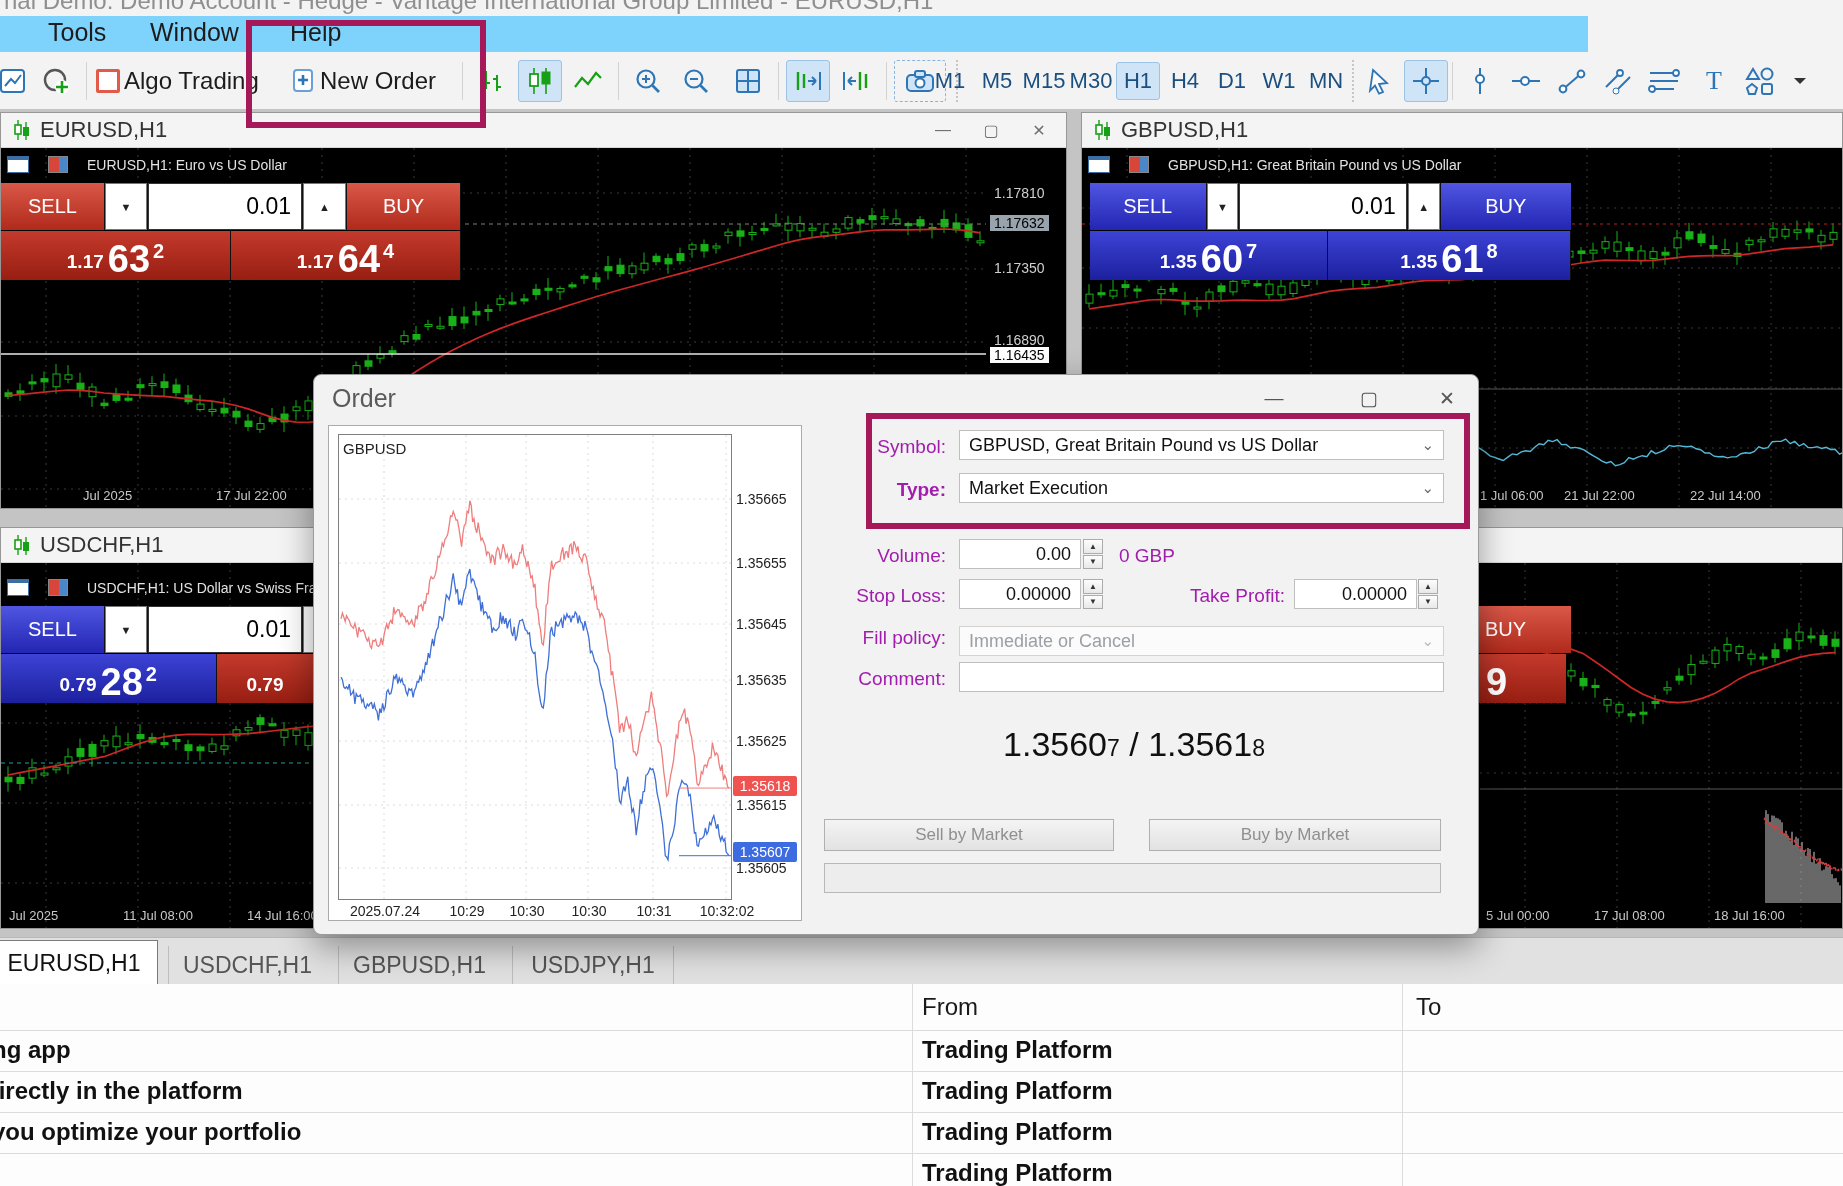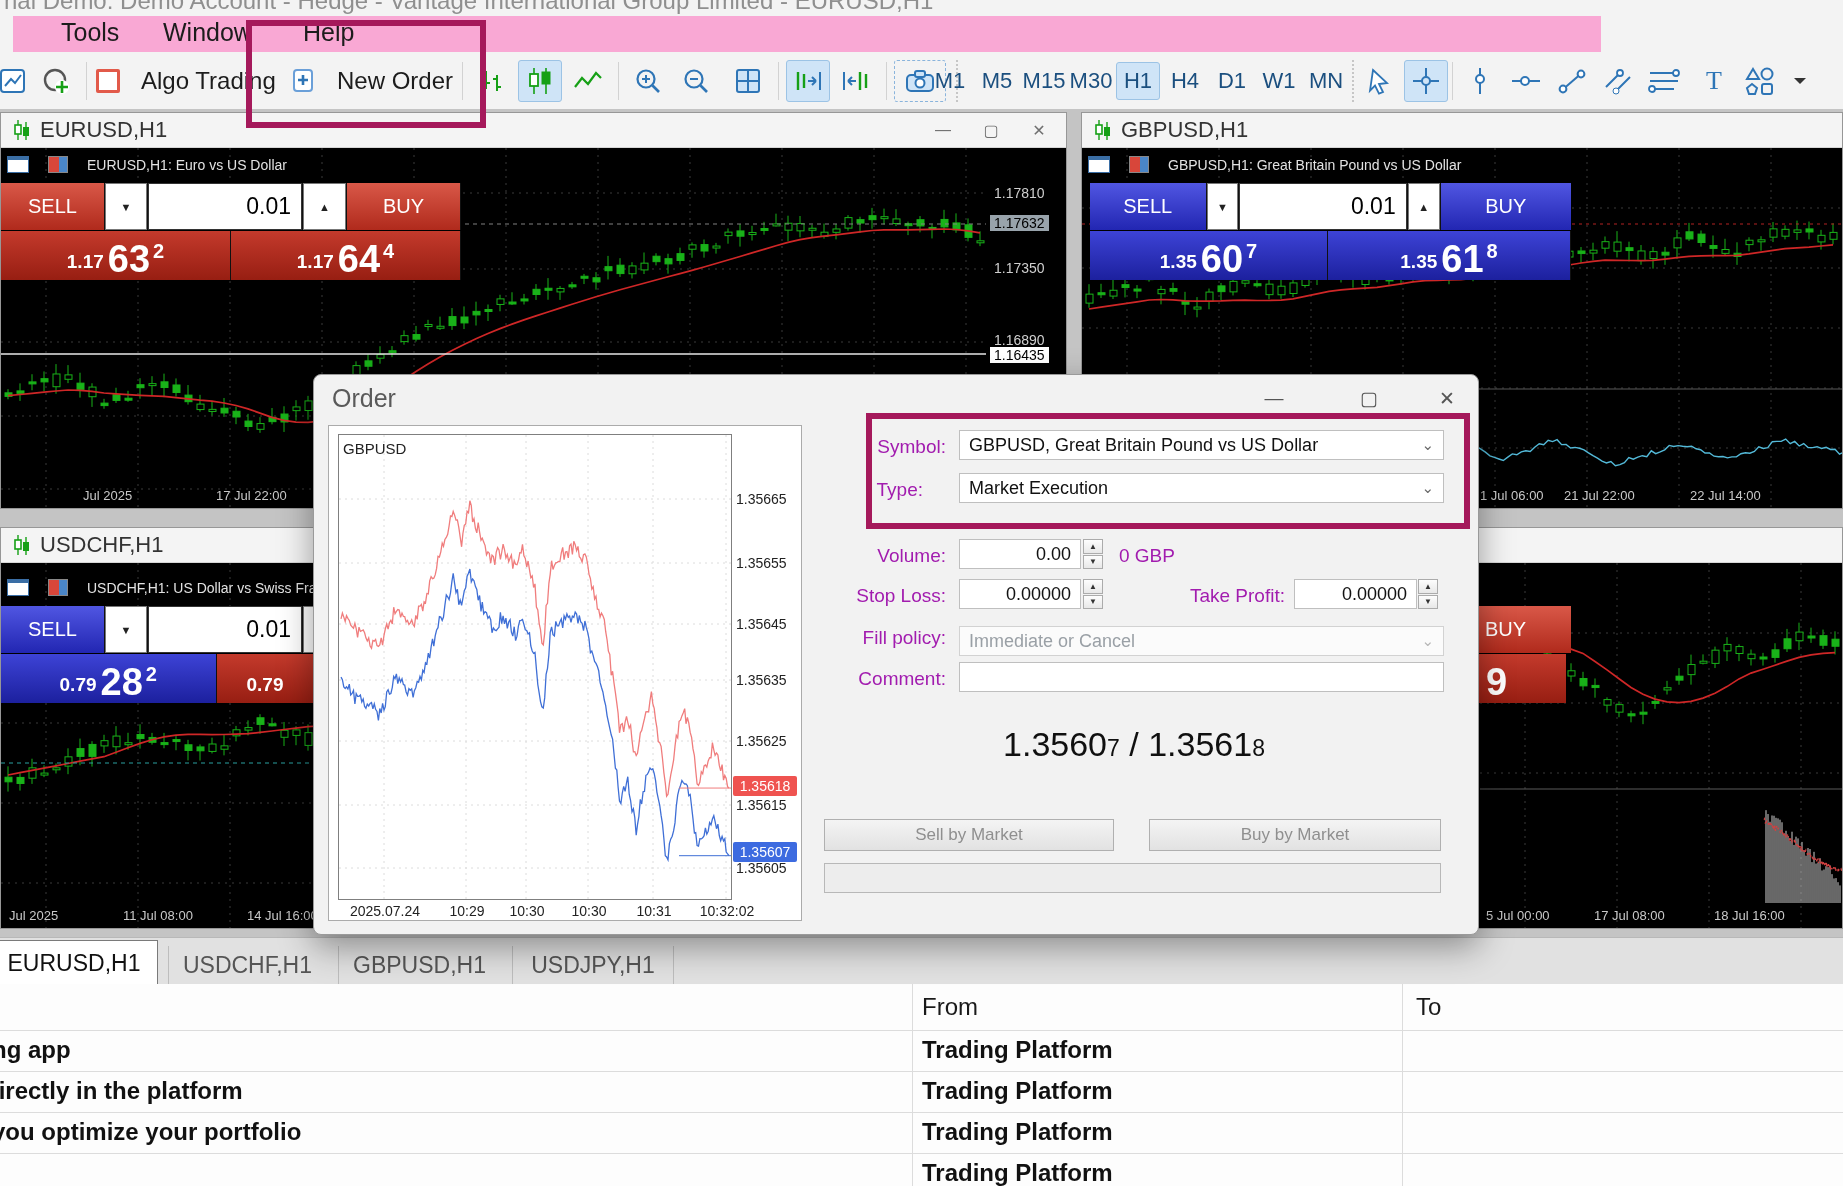--- a/index.html
+++ b/index.html
@@ -1,26 +1,26 @@
 <!DOCTYPE html>
 <html><head>
 <meta charset="utf-8">
 <style>
   html,body{margin:0;padding:0;background:#fff;}
   #app{position:relative;width:1843px;height:1186px;overflow:hidden;font-family:"Liberation Sans",sans-serif;background:#f3f3f3;}
   .abs{position:absolute;}
   
   #titlebar{position:absolute;left:0;top:0;width:1843px;height:16px;background:#f3f3f3;overflow:hidden;}
   #titletext{position:absolute;left:4px;top:-13px;font-size:24px;color:#8f8f8f;white-space:nowrap;}
-  #menubar{position:absolute;left:13px;top:16px;width:1588px;height:36px;background:#f9a8d4;}
+  #menubar{position:absolute;left:0;top:16px;width:1588px;height:36px;background:#7dd3fc;}
   .menuitem{position:absolute;top:2px;font-size:25px;color:#1c1c1c;}
   #toolbar{position:absolute;left:0;top:52px;width:1843px;height:57px;background:#f3f3f3;border-bottom:1px solid #dadada;}
   .ico-btn{position:absolute;top:8px;width:44px;height:42px;display:flex;align-items:center;justify-content:center;border-radius:3px;box-sizing:border-box;}
   .ico-btn.active{background:#cfe4f7;border:1px solid #9cc3e5;}
-  .txt-btn{position:absolute;top:8px;height:42px;display:flex;align-items:center;gap:21px;font-size:24px;color:#1c1c1c;}
+  .txt-btn{position:absolute;top:8px;height:42px;display:flex;align-items:center;gap:4px;font-size:24px;color:#1c1c1c;}
   .tfb{position:absolute;top:10px;width:44px;height:38px;font-size:22px;color:#1b4f7f;display:flex;align-items:center;justify-content:center;border-radius:3px;box-sizing:border-box;}
   .tfb.active{background:#cfe4f7;border:1px solid #9cc3e5;}
   .vsep{position:absolute;top:10px;width:1px;height:38px;background:#d2d2d2;}
   .dsep{position:absolute;top:8px;width:0;height:42px;border-left:2px dotted #c6c6c6;}
   .hl-box{position:absolute;border:6px solid #A5195B;box-sizing:border-box;z-index:40;pointer-events:none;}
   
   #mdi{position:absolute;left:0;top:109px;width:1843px;height:828px;background:#c4c4c4;}
   .win{position:absolute;border:1px solid #979797;background:#000;box-sizing:border-box;}
   .wtitle{position:absolute;left:0;top:0;right:0;height:35px;background:#f4f4f4;border-bottom:1px solid #d6d6d6;display:flex;align-items:center;gap:9px;padding-left:12px;box-sizing:border-box;font-size:22px;color:#333;}
   .wc{font-size:16px;color:#707070;width:26px;text-align:center;}
@@ -1125,21 +1125,21 @@
       <div class="tick-xl" style="left:260px;">10:30</div>
       <div class="tick-xl" style="left:325px;">10:31</div>
       <div class="tick-xl" style="left:398px;">10:32:02</div>
     </div>
 
     <div class="dlg-lbl" style="left:504px;top:61px;">Symbol:</div>
     <div class="dlg-fld" style="left:645px;top:55px;width:485px;">
       <span>GBPUSD, Great Britain Pound vs US Dollar</span>
         <span class="chev"></span>
     </div>
-    <div class="dlg-lbl" style="left:481px;top:104px;">Type:</div>
+    <div class="dlg-lbl" style="left:504px;top:104px;font-weight:bold;">Type:</div>
     <div class="dlg-fld" style="left:645px;top:98px;width:485px;">
       <span>Market Execution</span>
         <span class="chev"></span>
     </div>
     <div class="hl-box" style="left:552px;top:38px;width:604px;height:116px;"></div>
 
     <div class="dlg-lbl" style="left:504px;top:170px;">Volume:</div>
     <div class="dlg-fld numfld" style="left:645px;top:164px;width:122px;">0.00</div>
     <div class="dspin" style="left:769px;top:164px;">
         <div class="u"></div>

